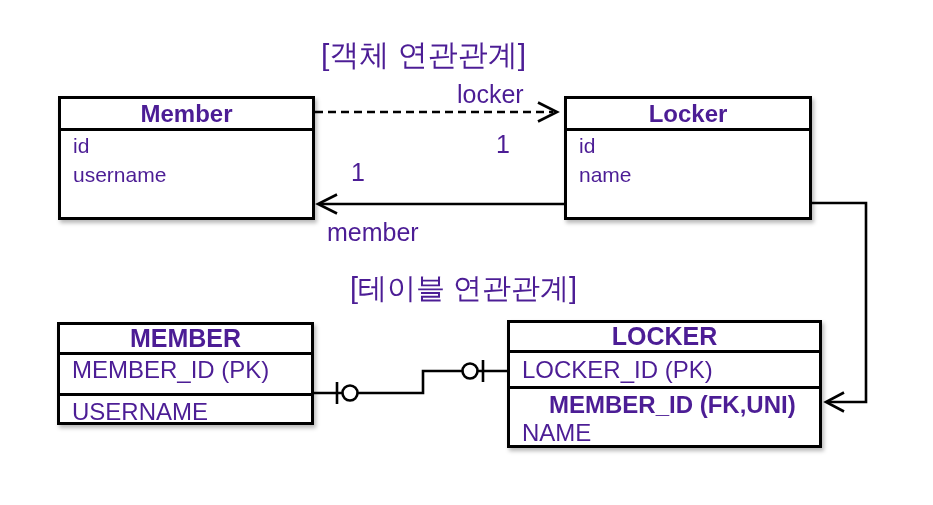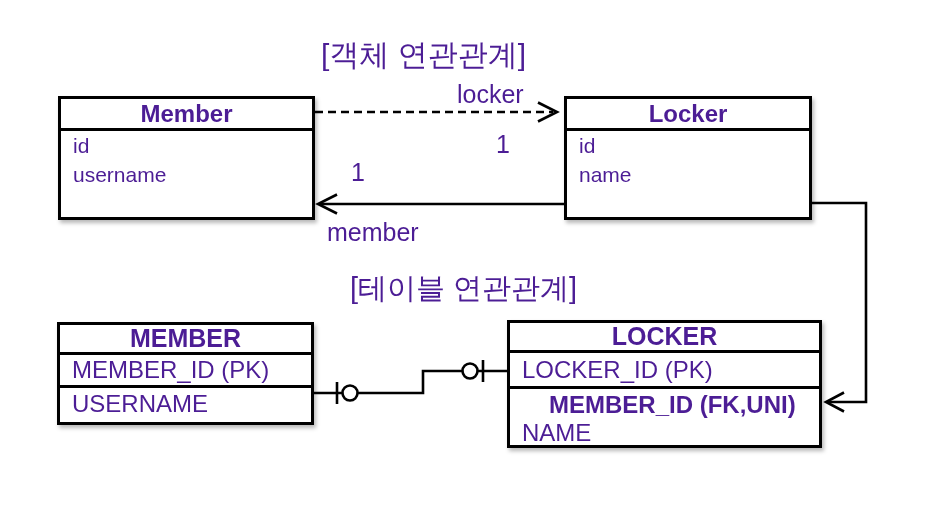--- a/index.html
+++ b/index.html
@@ -116,21 +116,21 @@
   <div class="uml-box" style="left:564px; top:96px; width:248px; height:124px;">
     <div class="uml-title">Locker</div>
     <div class="uml-fields">
       <div class="field">id</div>
       <div class="field">name</div>
     </div>
   </div>
 
   <div class="uml-box" style="left:57px; top:322px; width:257px; height:103px;">
     <div class="uml-title" style="font-size:25px; line-height:27px; height:27px;">MEMBER</div>
-    <div class="tbl-row sep" style="height:33px; line-height:30px;">MEMBER_ID (PK)</div>
+    <div class="tbl-row sep" style="height:41px; line-height:30px;">MEMBER_ID (PK)</div>
     <div class="tbl-row" style="height:34px; line-height:32px;">USERNAME</div>
   </div>
 
   <div class="uml-box" style="left:507px; top:320px; width:315px; height:128px;">
     <div class="uml-title" style="font-size:25px; line-height:27px; height:27px;">LOCKER</div>
     <div class="tbl-row sep" style="height:36px; line-height:33px;">LOCKER_ID (PK)</div>
     <div class="tbl-row bold" style="height:30px; line-height:31px;padding-left:39px;">MEMBER_ID (FK,UNI)</div>
     <div class="tbl-row" style="height:29px; line-height:28px;">NAME</div>
   </div>
 

